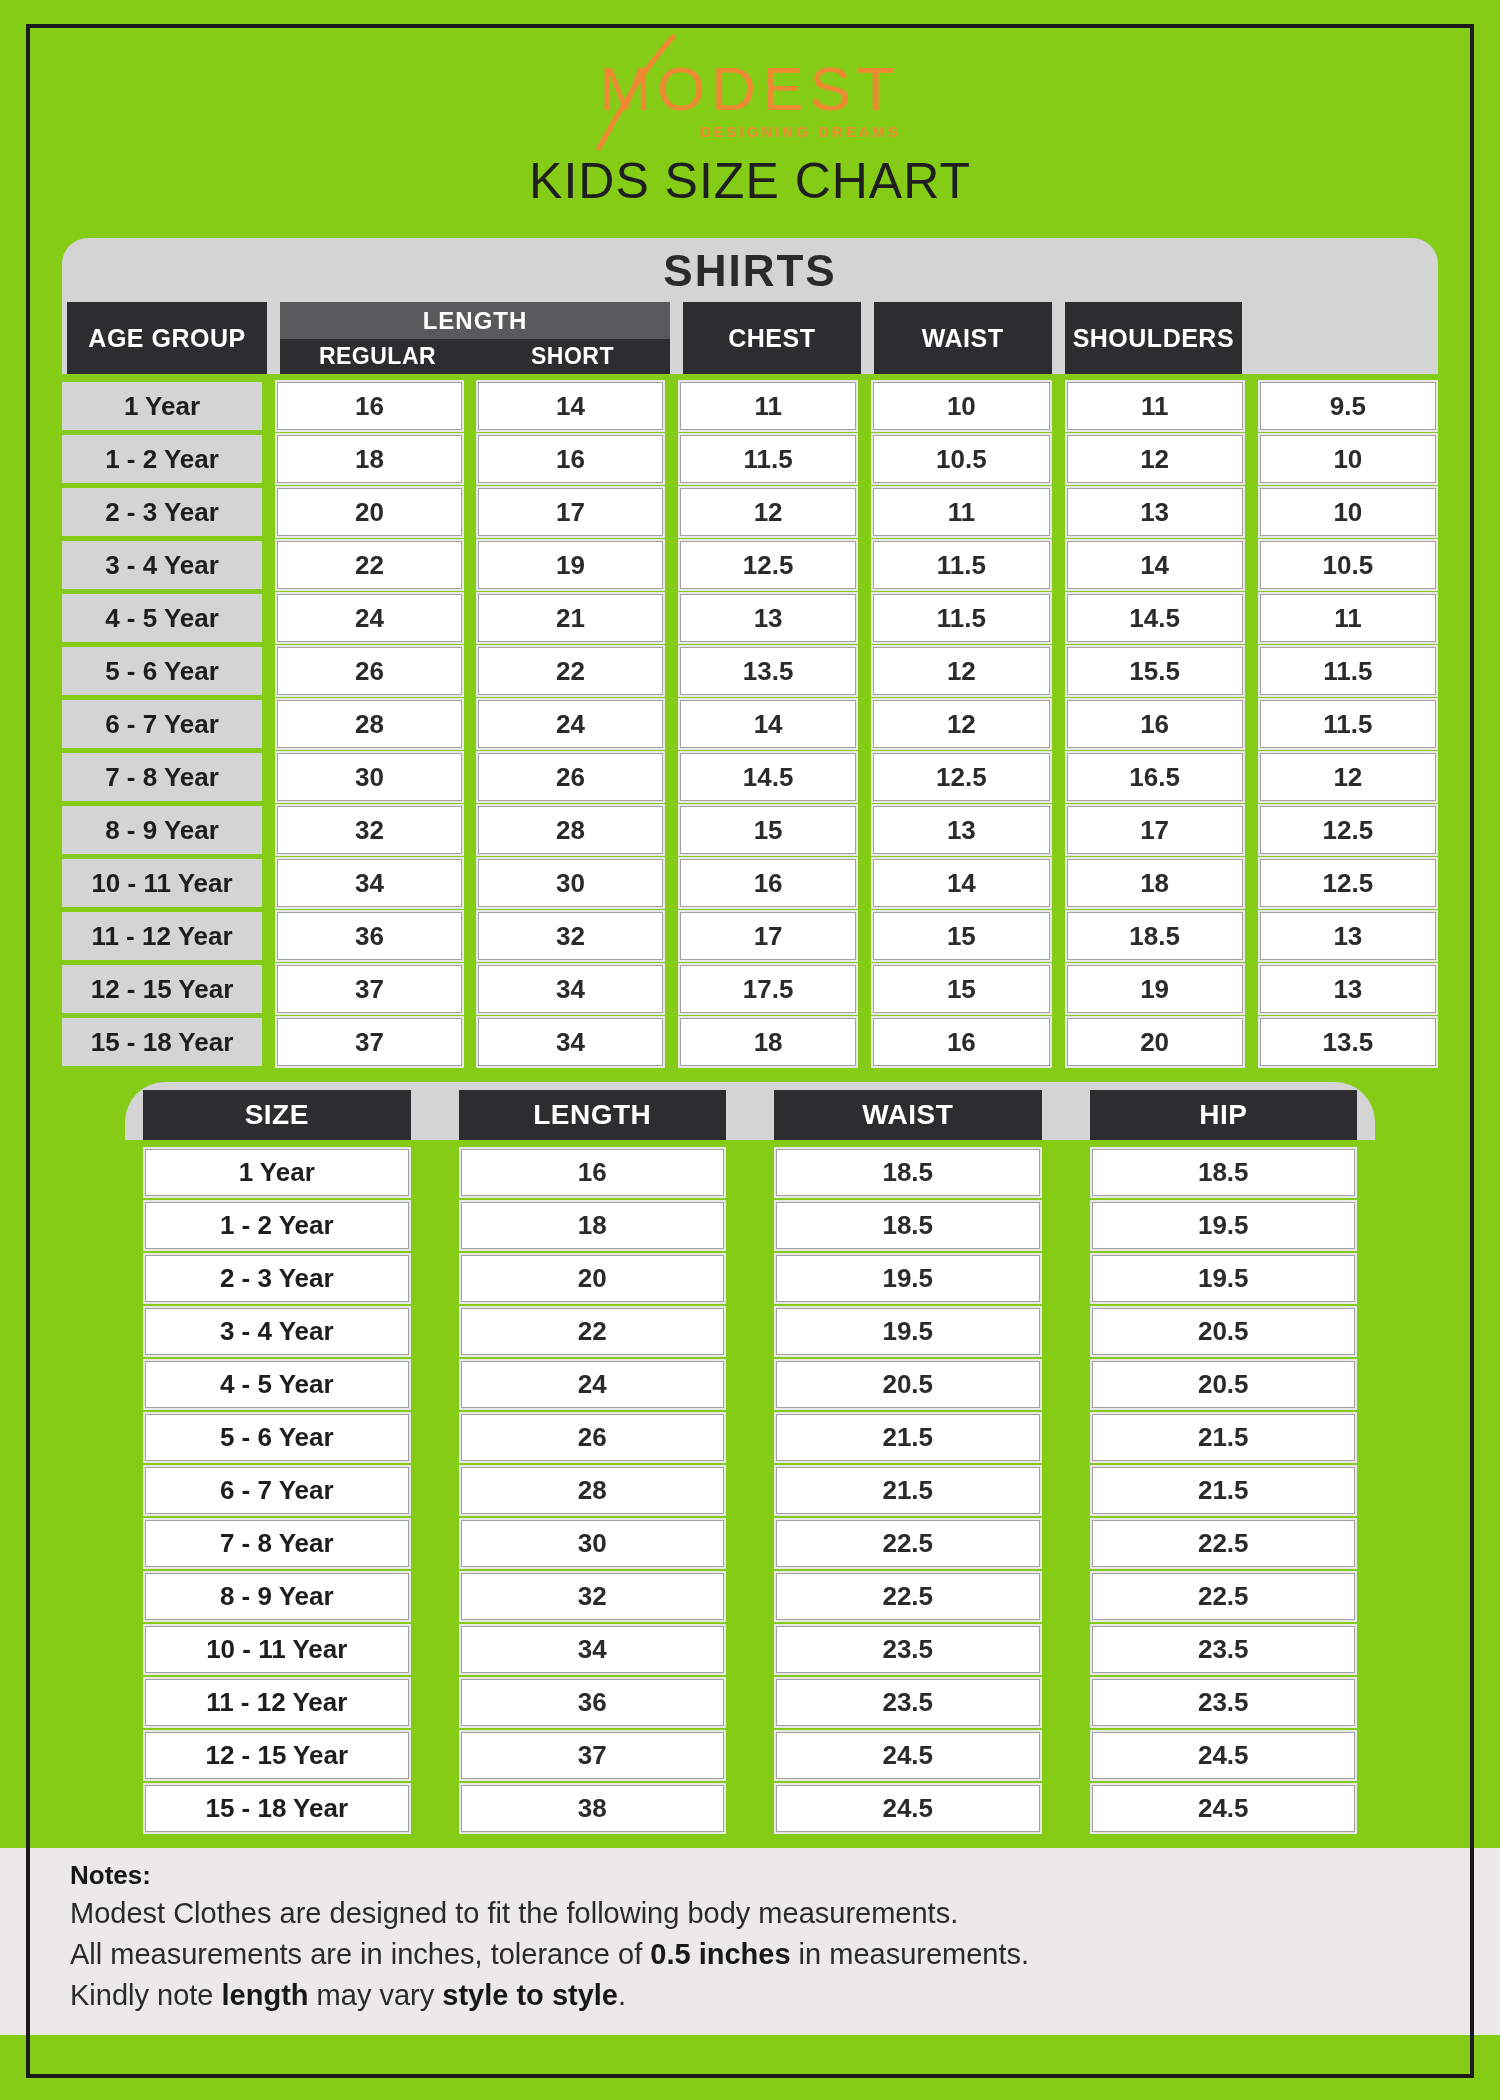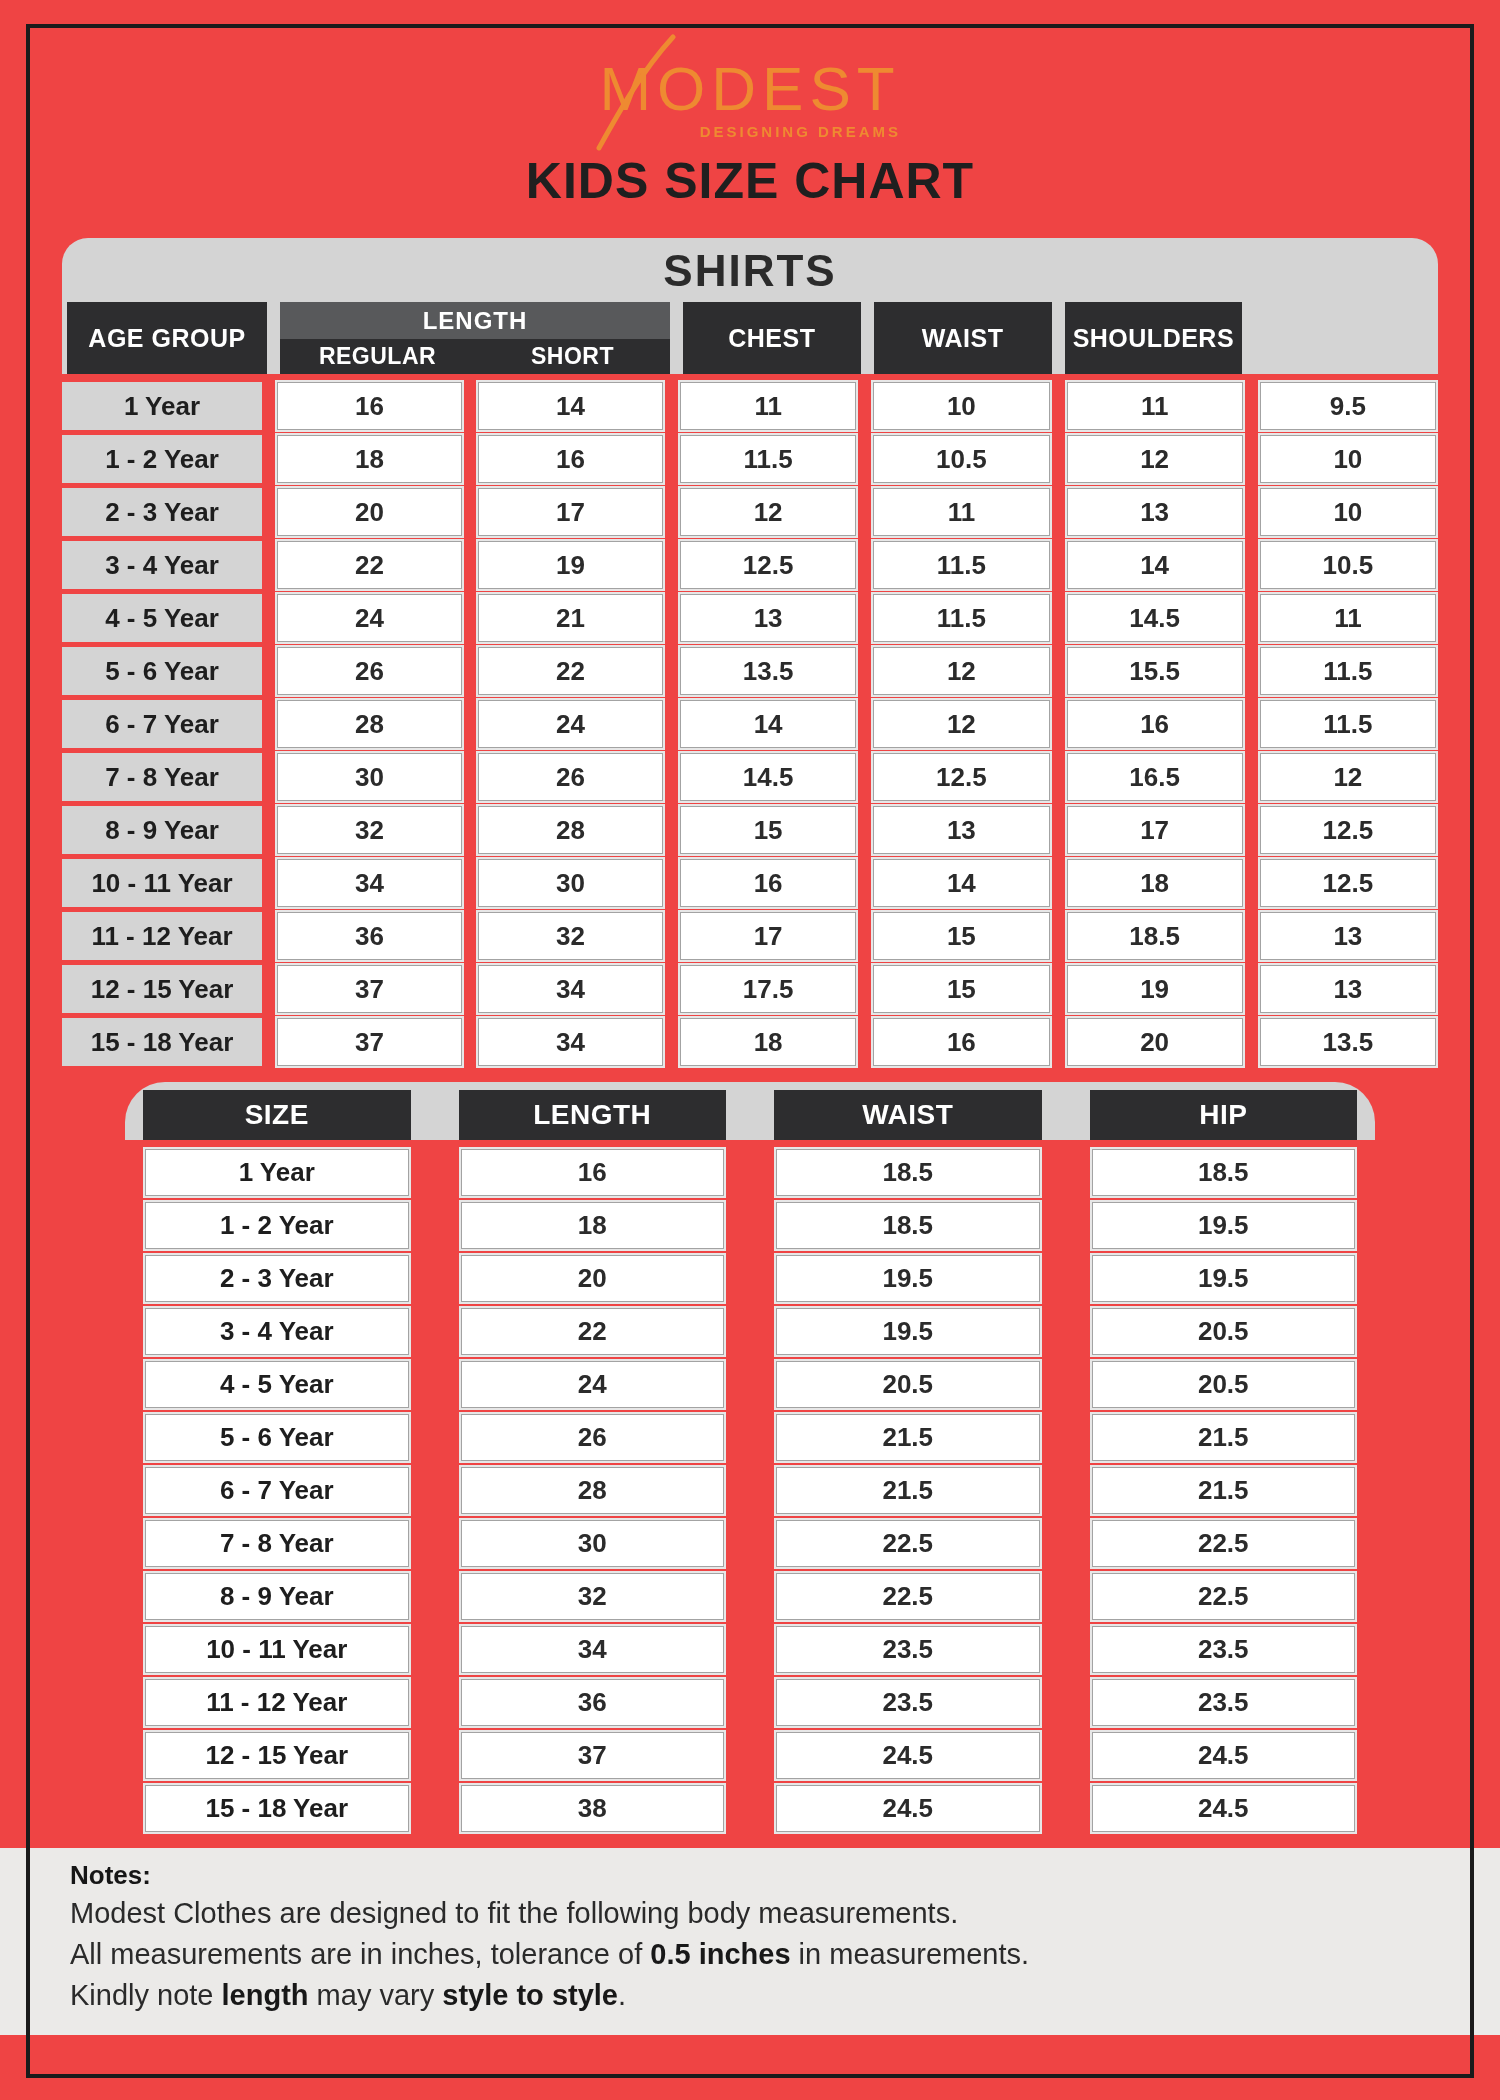--- a/index.html
+++ b/index.html
@@ -1,27 +1,27 @@
 <!DOCTYPE html>
 <html><head>
 <meta charset="utf-8">
 <style>
   html,body{margin:0;padding:0;background:#fff;}
   .page{
-    width:1500px;height:2100px;position:relative;background:#ef4444;overflow:hidden;
+    width:1500px;height:2100px;position:relative;background:#84cc16;overflow:hidden;
     font-family:"Liberation Sans",sans-serif;color:#222;
   }
   .frame{
     position:absolute;left:26px;right:26px;top:24px;bottom:22px;
     border:4px solid #1b1b1b;pointer-events:none;z-index:6;
   }
   
   .logo-wrap{padding-top:34px;text-align:center;}
   .main-title{
-    text-align:center;font-size:50px;font-weight:bold;color:#1f1f1f;
+    text-align:center;font-size:50px;font-weight:normal;color:#1f1f1f;
     letter-spacing:1px;margin-top:0;line-height:1.0;
   }
   
   .shirts{margin:12px 62px 0;}
   .band{background:#d4d4d4;}
   .shirts-band{border-radius:26px 26px 0 0;padding:8px 5px 0;margin-top:32px;}
   .section-title{
     text-align:center;font-weight:bold;color:#2b2b2b;letter-spacing:2px;line-height:1.05;
   }
   .shirts-title{font-size:44px;padding:2px 0 8px;}

